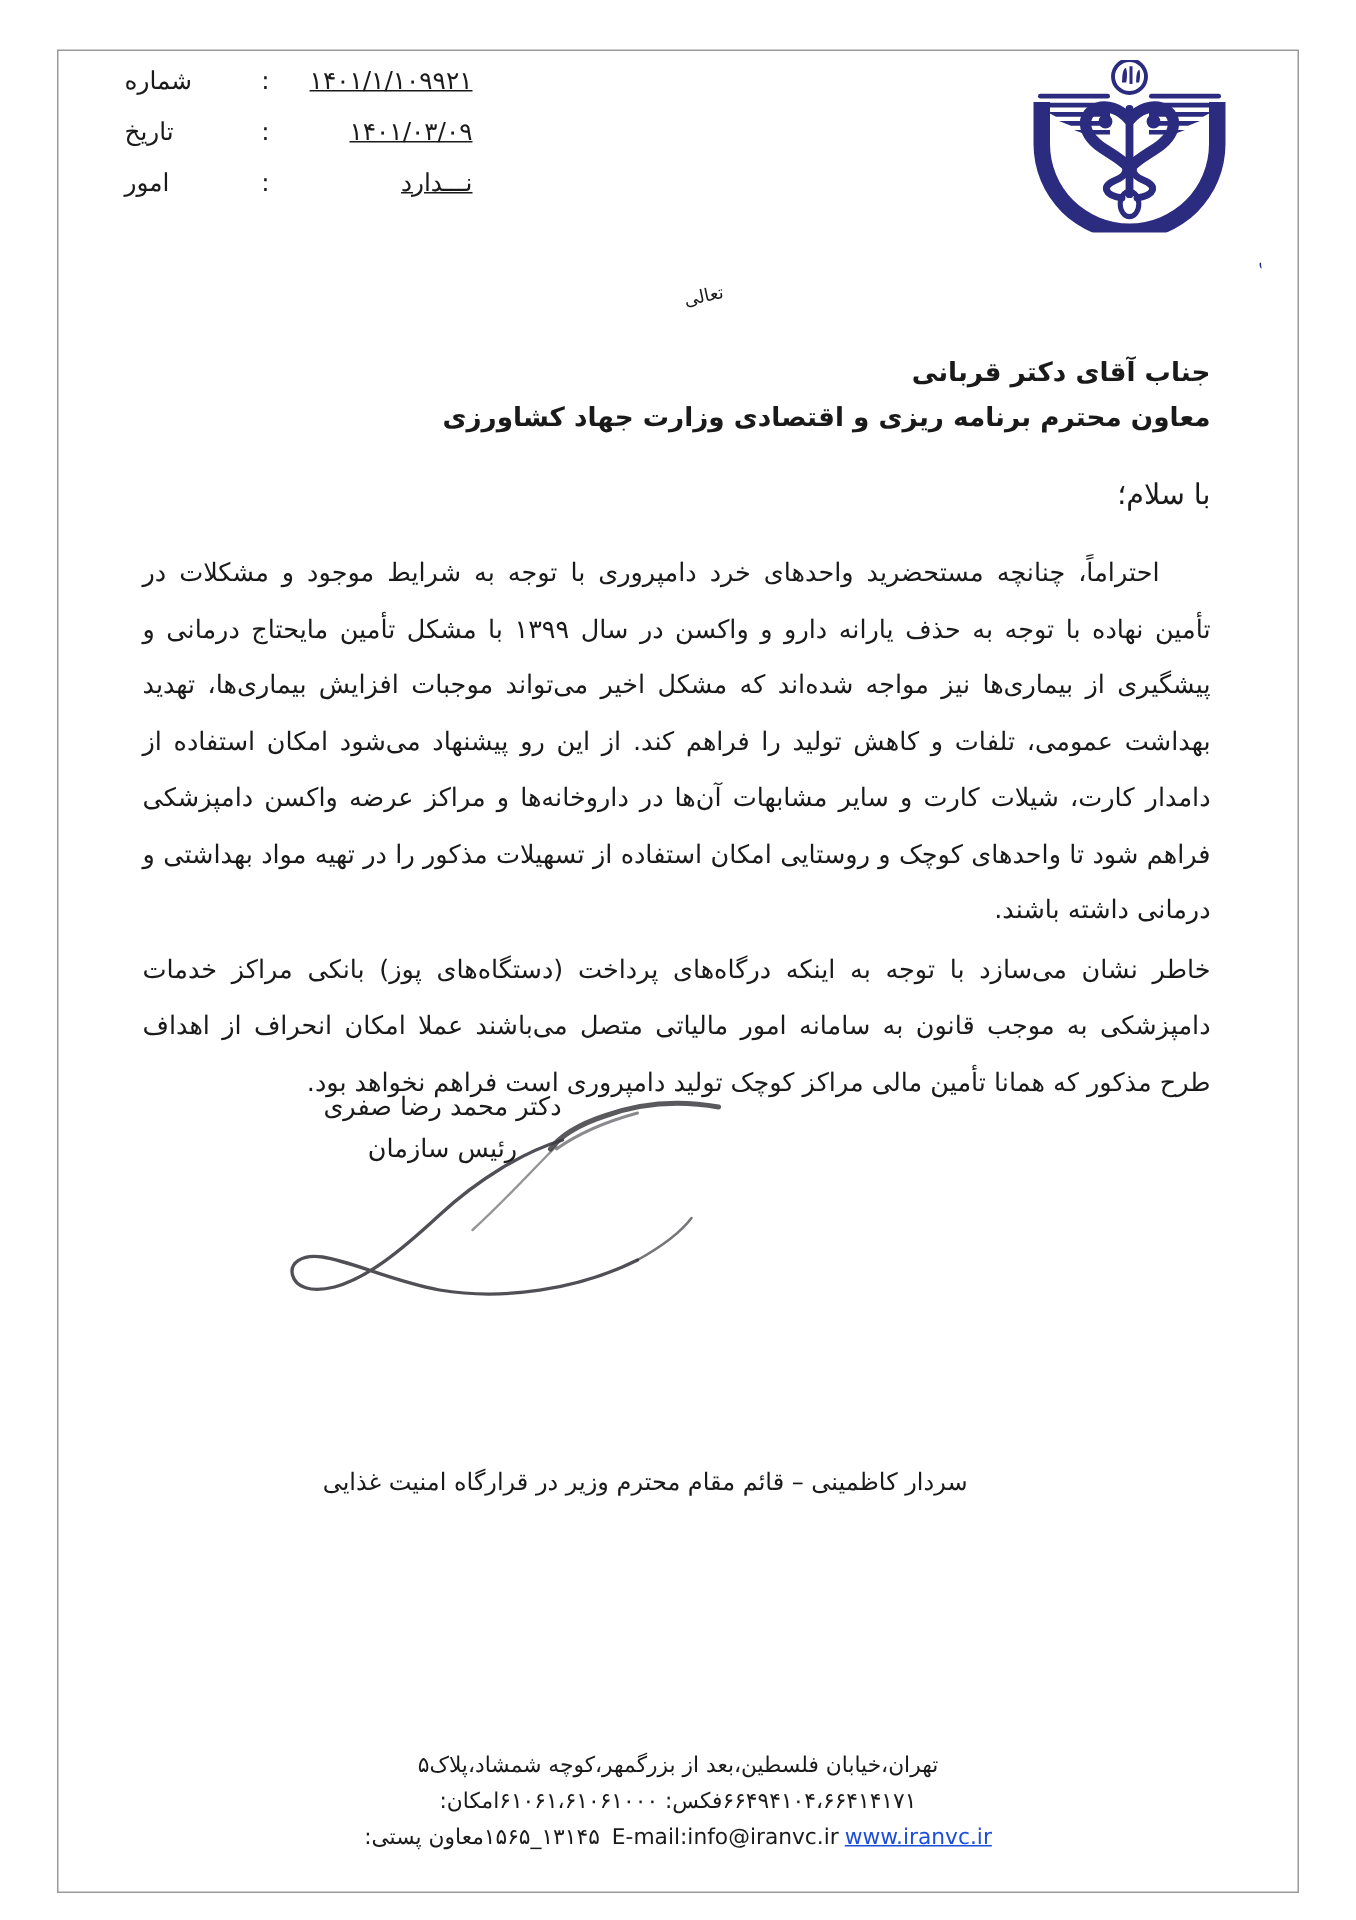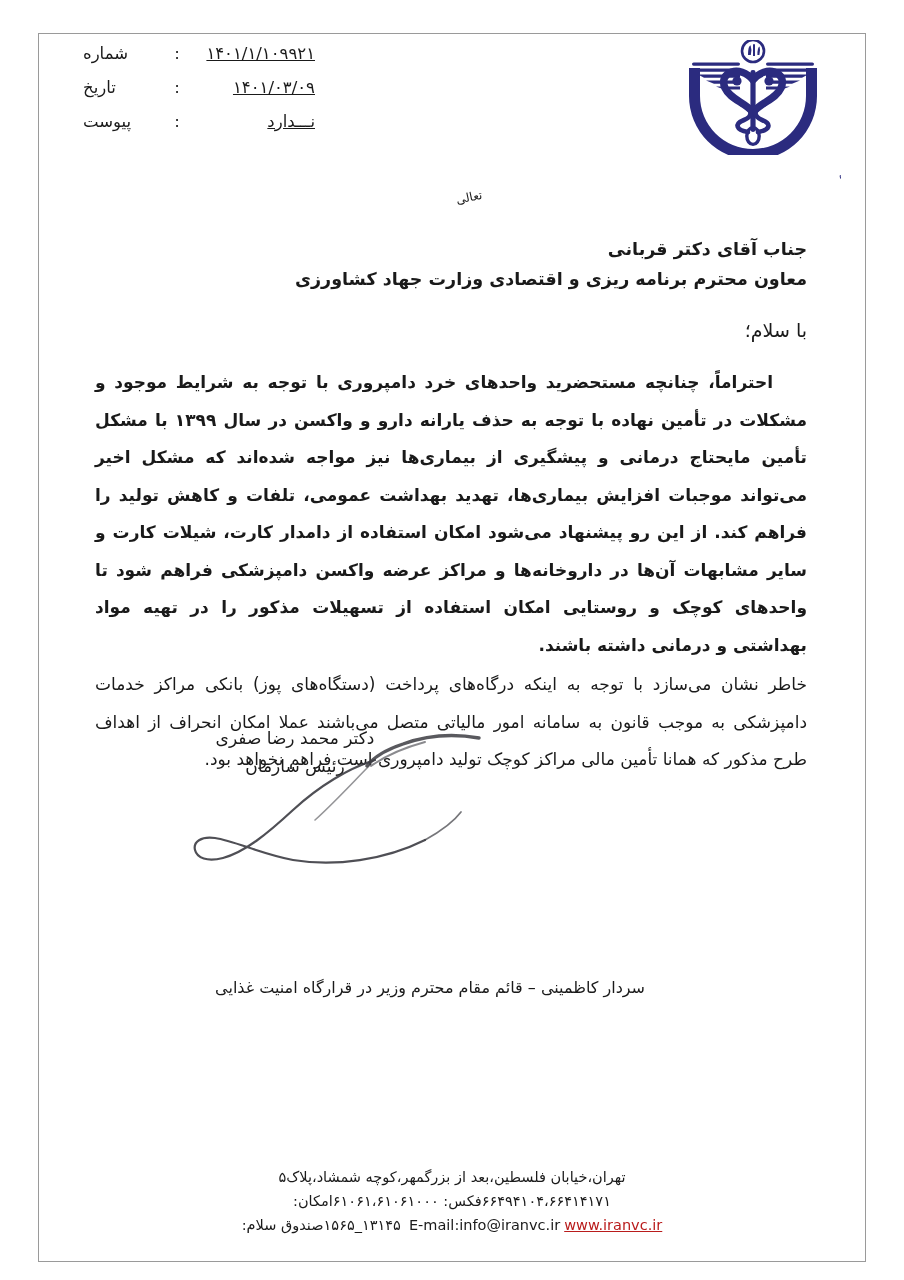--- a/index.html
+++ b/index.html
@@ -129,21 +129,21 @@
   }
   .para {
     font-size: 17px;
     line-height: 37.5px;
     text-align: justify;
     text-align-last: right;
     text-justify: inter-word;
     margin: 0 0 2px 0;
     letter-spacing: -0.1px;
   }
-  .para.first { text-indent: 34px; font-weight: bold; }
+  .para.first { text-indent: 34px; }
 
   
   #signature-block {
     position: absolute;
     right: 420px;
     top: 690px;
     width: 300px;
     text-align: center;
     direction: rtl;
   }
@@ -202,21 +202,21 @@
   .footer-line {
     font-size: 14.5px;
     line-height: 24px;
     white-space: nowrap;
   }
   .footer-inline {
     display: inline-block;
     vertical-align: baseline;
   }
   #footer-website {
-    color: #b91c1c;
+    color: #1d4ed8;
     text-decoration: underline;
     direction: ltr;
     margin-left: 4px;
   }
   #footer-email {
     direction: ltr;
     margin-left: 8px;
   }
 </style>
 </head>
@@ -236,21 +236,21 @@
 
       <div class="meta-row">
         <span class="meta-value spaced">۱۴۰۱/۰۳/۰۹</span>
         <span class="meta-colon">:</span>
         <span class="meta-label">تاریخ</span>
       </div>
 
       <div class="meta-row">
         <span class="meta-value spaced">نـــدارد</span>
         <span class="meta-colon">:</span>
-        <span class="meta-label">پیوست</span>
+        <span class="meta-label">امور</span>
       </div>
 
     </div>
 
     <div id="logo-block">
       <svg id="logo-mark" width="150" height="115" viewBox="0 0 150 115">
         <g fill="#2b2b7f">
 
           <ellipse cx="75" cy="11" rx="11" ry="11" fill="none" stroke="#2b2b7f" stroke-width="2.6"></ellipse>
           <path d="M70 15 Q70 6 72.6 5.2 Q74 9 72.8 15 Z"></path>
@@ -331,17 +331,17 @@
 
   <div id="footer">
     <div class="footer-line">تهران،خیابان فلسطین،بعد از بزرگمهر،کوچه شمشاد،پلاک۵</div>
 
     <div class="footer-line">
       <span class="footer-inline">۶۶۴۹۴۱۰۴،۶۶۴۱۴۱۷۱</span><span class="footer-inline">فکس:</span>
       <span class="footer-inline">۶۱۰۶۱،۶۱۰۶۱۰۰۰</span><span class="footer-inline">امکان:</span>
     </div>
 
     <div class="footer-line">
-      <a id="footer-website" class="footer-inline" href="#">www.iranvc.ir</a><span id="footer-email" class="footer-inline">E-mail:info@iranvc.ir</span><span class="footer-inline">۱۳۱۴۵_۱۵۶۵</span><span class="footer-inline">صندوق سلام:</span>
+      <a id="footer-website" class="footer-inline" href="#">www.iranvc.ir</a><span id="footer-email" class="footer-inline">E-mail:info@iranvc.ir</span><span class="footer-inline">۱۳۱۴۵_۱۵۶۵</span><span class="footer-inline">معاون پستی:</span>
     </div>
   </div>
 
 </div>
 
 </body></html>

